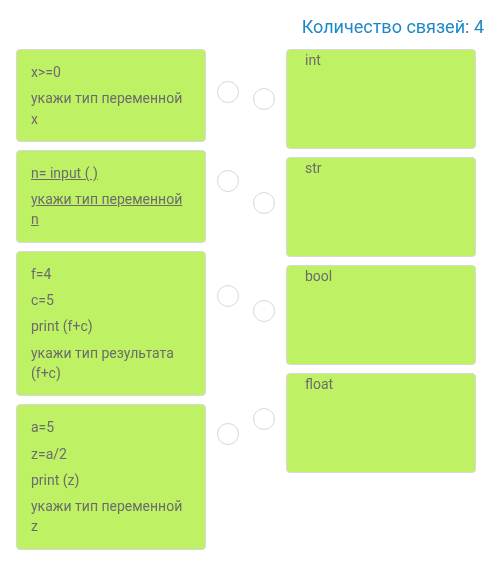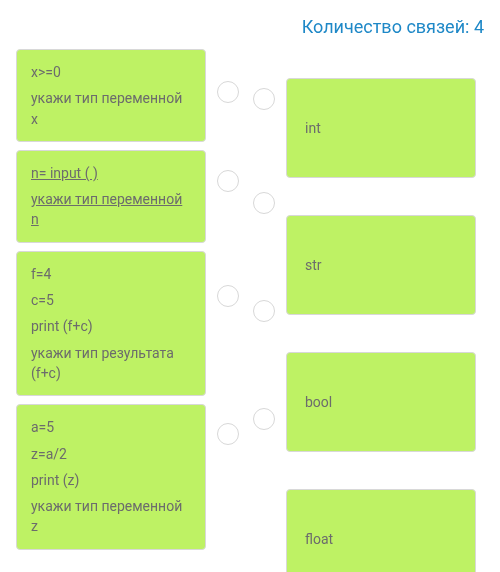--- a/index.html
+++ b/index.html
@@ -51,23 +51,22 @@
     }
     .card .line {
       margin-bottom: 6px;
     }
     .card .line:last-child {
       margin-bottom: 0;
     }
     .right-card {
       height: 100px;
       display: flex;
-      align-items: center;
+      align-items: flex-start;
       padding: 0 18px;
-      margin-top: 29px;
     }
     .connector {
       width: 22px;
       height: 22px;
       border: 1.5px solid #d8d8d8;
       border-radius: 50%;
       background: #fff;
       cursor: pointer;
     }
     .conn-wrap {

